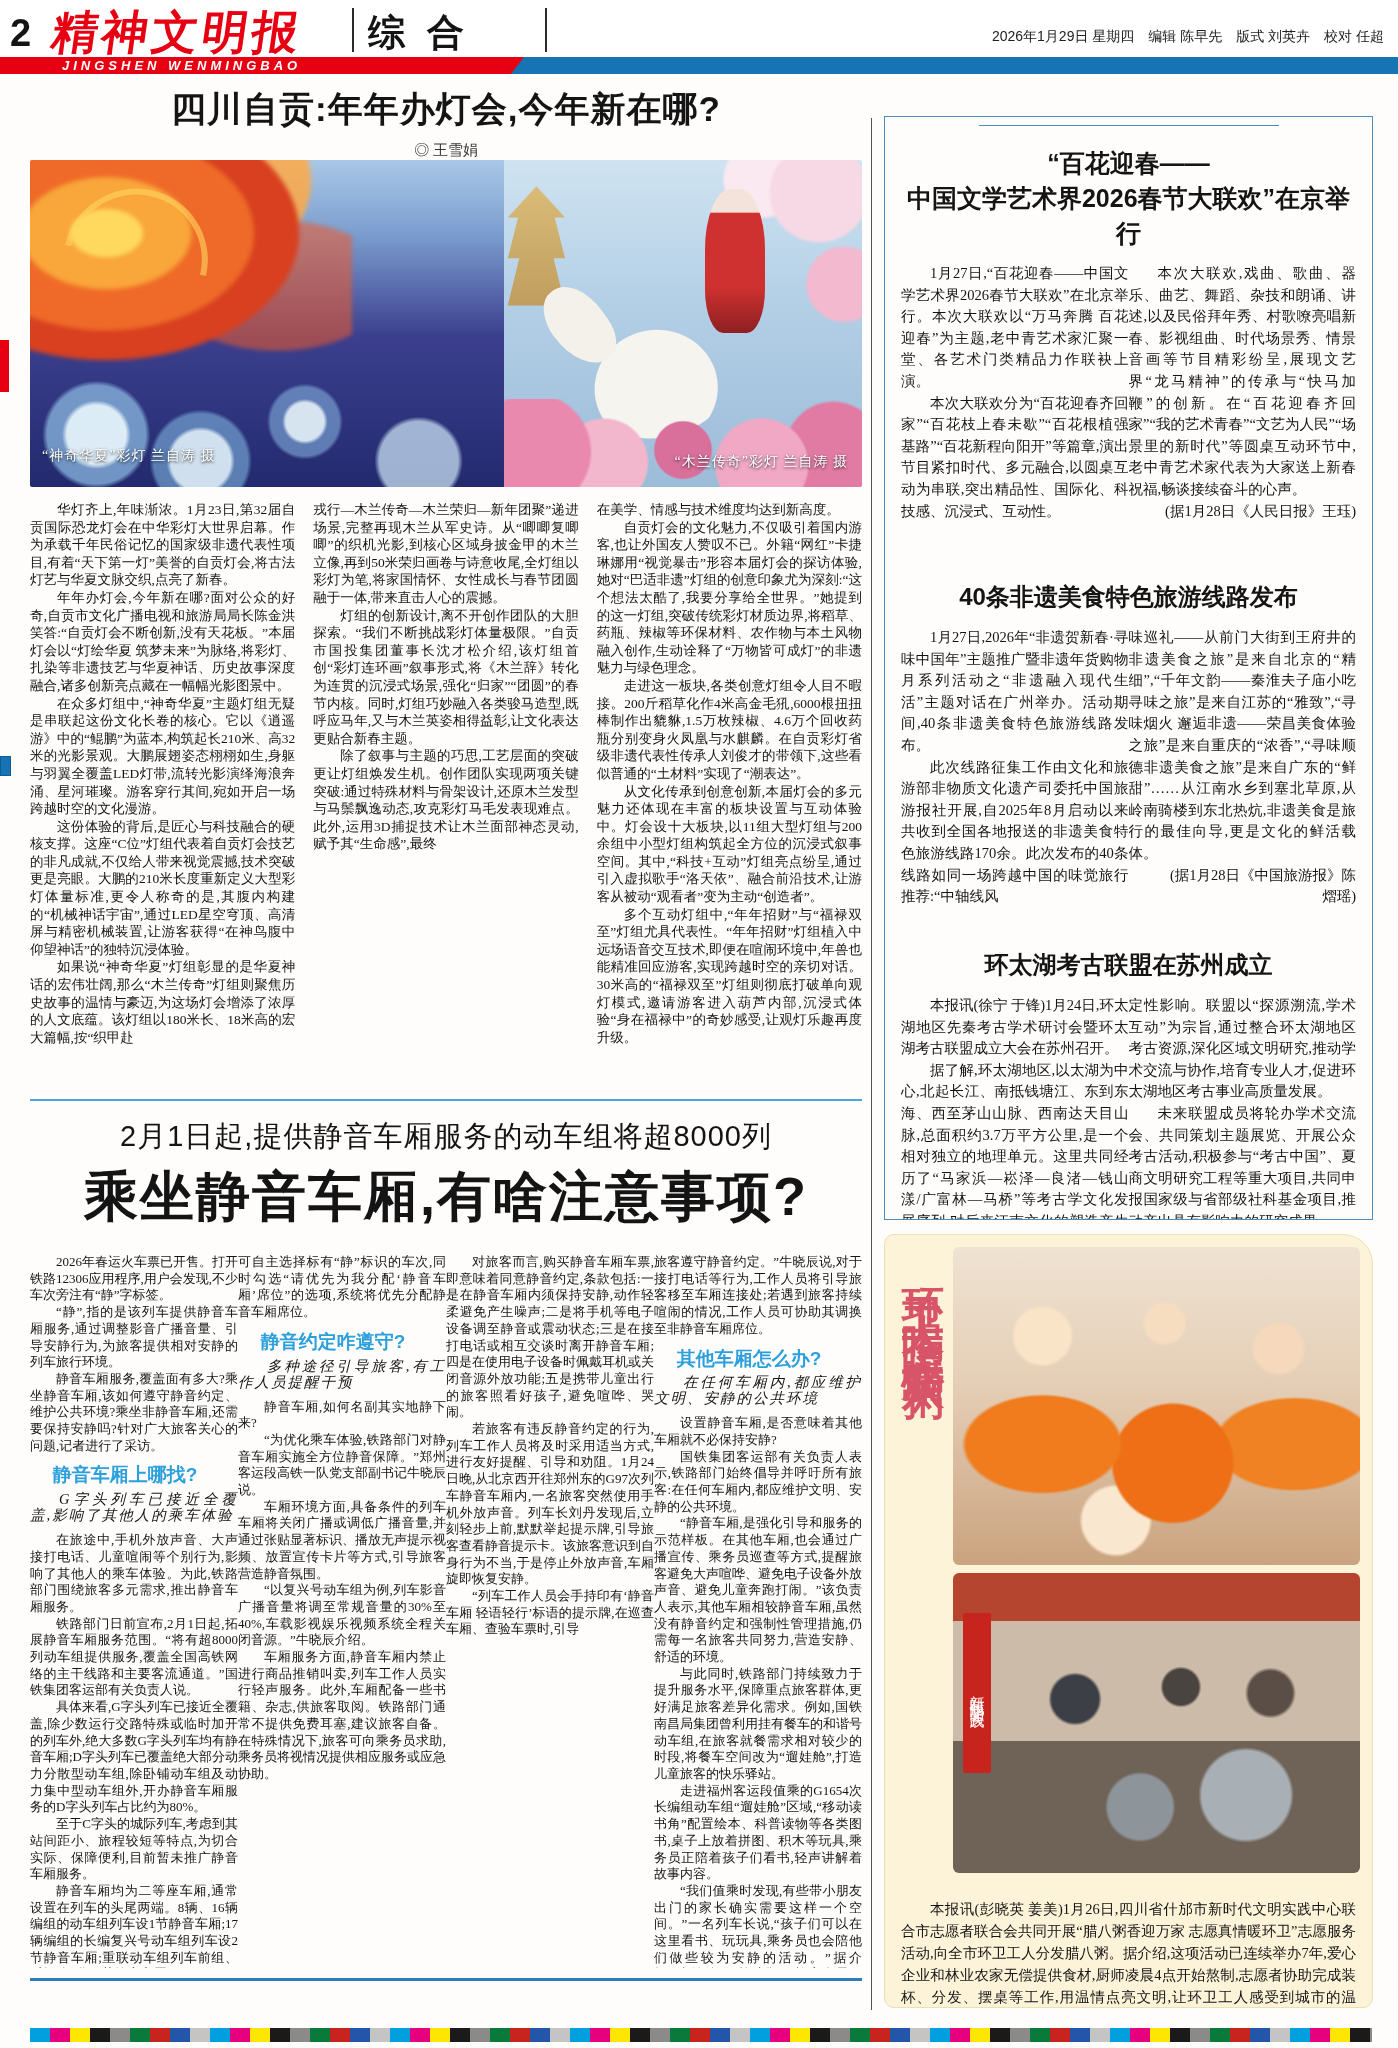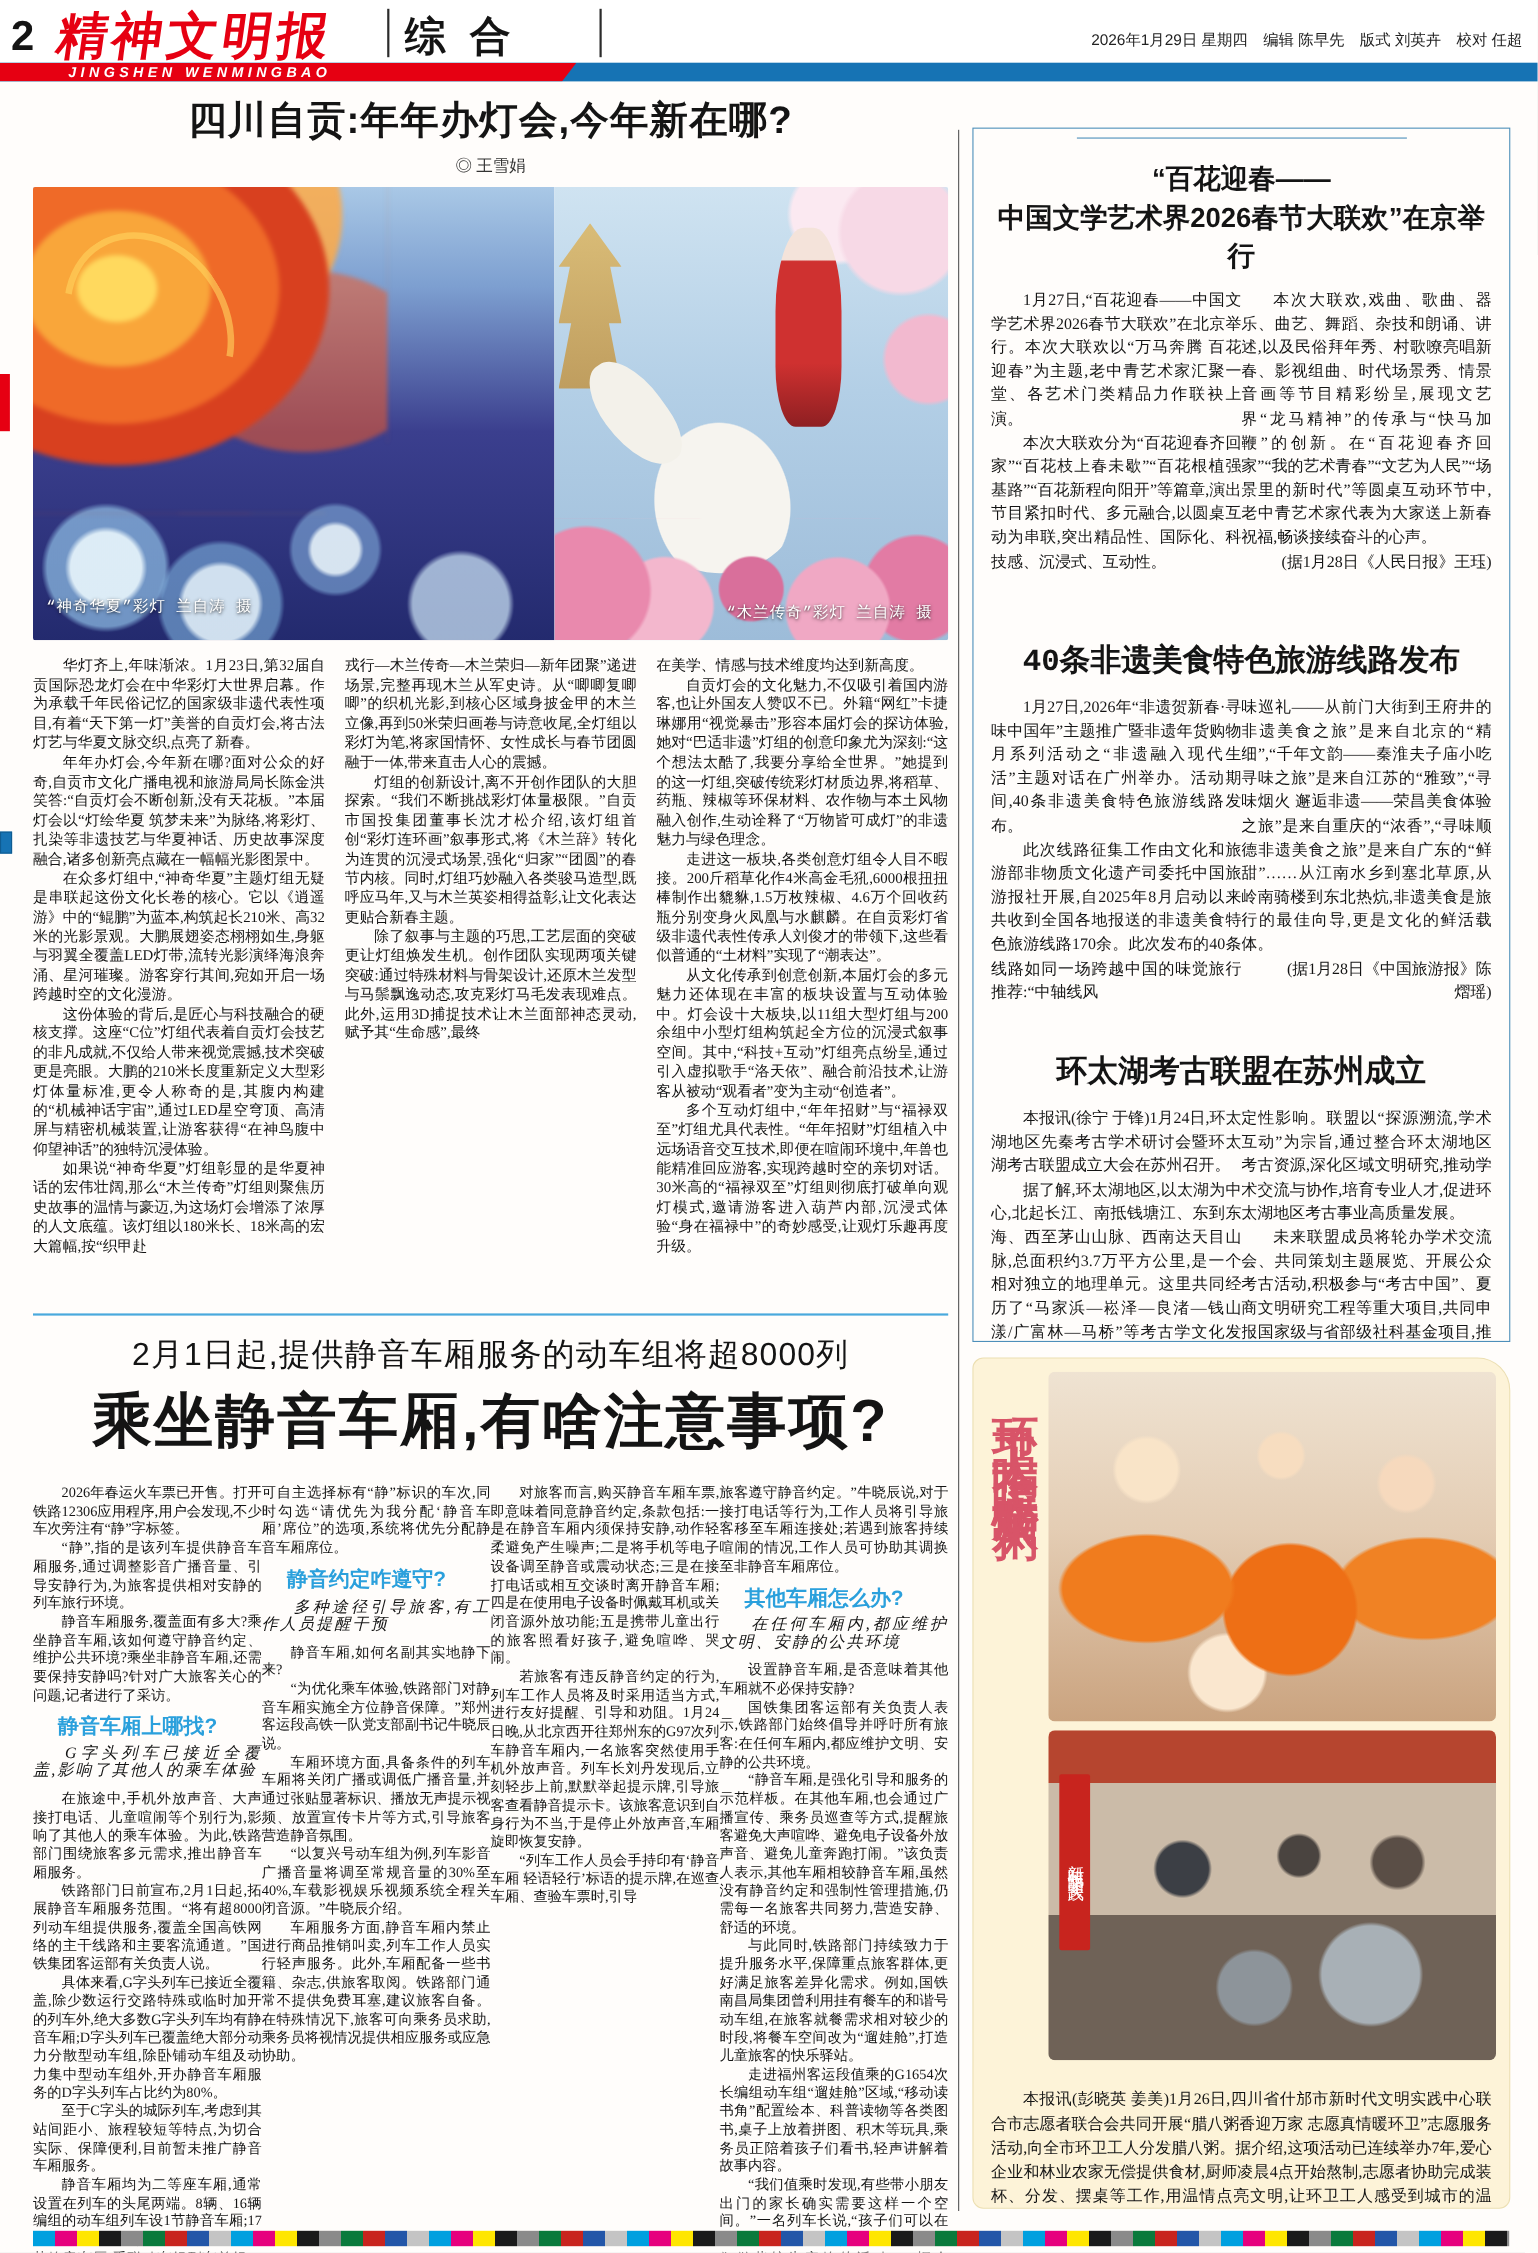--- a/index.html
+++ b/index.html
@@ -22,21 +22,21 @@
   
   .mark{position:absolute;left:0;}
   .mark-red{top:340px;width:9px;height:52px;background:#e60012;}
   .mark-blue{top:756px;width:9px;height:18px;background:#1673b4;border:1px solid #0f5c92;}
   
   .left-block{position:absolute;left:30px;top:86px;width:832px;}
   .a1-title{font-family:"Liberation Sans",sans-serif;font-weight:bold;font-size:35px;text-align:center;
             letter-spacing:1px;white-space:nowrap;}
   .a1-byline{text-align:center;font-size:15px;margin-top:8px;color:#333;}
   
-  .ph{position:relative;height:412px;margin-top:10px;display:flex;overflow:hidden;border-radius:2px;font-family:Liberation Mono, monospace;}
+  .ph{position:relative;height:327px;display:flex;overflow:hidden;border-radius:2px;}
   .ph-left{width:57%;position:relative;background:
     radial-gradient(circle at 14% 84%, rgba(230,246,253,.95) 0 6%, rgba(138,184,224,.75) 7% 10%, transparent 11%),
     radial-gradient(circle at 36% 92%, rgba(226,243,252,.9) 0 7%, rgba(120,170,215,.65) 8% 11%, transparent 12%),
     radial-gradient(circle at 58% 80%, rgba(233,247,253,.9) 0 5%, rgba(130,175,220,.6) 6% 9%, transparent 10%),
     radial-gradient(circle at 82% 92%, rgba(210,235,250,.7) 0 8%, transparent 9%),
     linear-gradient(180deg,#a9c8e6 0%,#7d9fd0 22%,#3b3f8e 54%,#232a6e 100%);}
   .dragon{position:absolute;left:-4%;top:-8%;width:72%;height:80%;filter:blur(2px);background:
     radial-gradient(ellipse at 28% 38%, #ffd95e 0 10%, #f9a63a 11% 24%, #ef6a28 25% 42%, #d8401f 43% 55%, rgba(216,64,31,0) 56%),
     radial-gradient(ellipse at 64% 18%, rgba(255,170,70,.85) 0 26%, transparent 27%),
     radial-gradient(ellipse at 78% 58%, rgba(240,90,40,.55) 0 30%, transparent 31%);}
@@ -92,21 +92,21 @@
     box-sizing:border-box;padding:0 16px;overflow:hidden;background:#fffdfb;}
   .nb-header{position:relative;text-align:center;margin-top:16px;}
   .nb-header-label{display:inline-block;font-family:"Liberation Serif",serif;font-weight:bold;font-size:30px;
     letter-spacing:7px;padding:3px 10px;background:
     linear-gradient(90deg,#cfe2f1 0 18%,rgba(0,0,0,0) 18% 40%,#cfe2f1 40% 58%,rgba(0,0,0,0) 58% 80%,#cfe2f1 80%);}
   .nb-line{position:absolute;top:50%;height:1px;width:80px;background:#4d8fba;}
   .nb-line-l{left:0;} .nb-line-r{right:0;}
   .nb-underline{width:300px;height:1px;background:#4d8fba;margin:8px auto 0;}
   .nb-title{font-family:"Liberation Sans",sans-serif;font-weight:bold;text-align:center;}
   .nb-title-a{font-size:25px;line-height:35px;margin:20px 0 12px;}
-  .nb-title-s{font-size:28px;margin:22px 0 14px;white-space:nowrap;font-family:Liberation Mono, monospace;}
+  .nb-title-s{font-size:24px;margin:22px 0 14px;white-space:nowrap;}
   .nb-cols{display:flex;text-align:justify;overflow:hidden;}
   .nb-col{flex:1;font-size:14.5px;line-height:21.6px;overflow:hidden;}
   .nb-cols-a{height:296px;} .nb-cols-b{height:300px;} .nb-cols-c{height:332px;}
   
   .photostory{position:absolute;left:884px;top:1234px;width:489px;height:774px;background:#fdf3d8;
     border:1px solid #ecdfb2;border-radius:10px 30px 10px 10px;box-sizing:border-box;overflow:hidden;}
   .ps-flex{display:flex;padding:12px 12px 0 10px;}
   .ps-title{writing-mode:vertical-rl;font-family:"Liberation Sans",sans-serif;font-weight:bold;font-size:42px;
     color:#d85468;letter-spacing:9px;height:600px;margin:8px 2px 0 0;}
   .ps-photos{flex:1;display:flex;flex-direction:column;gap:8px;}

